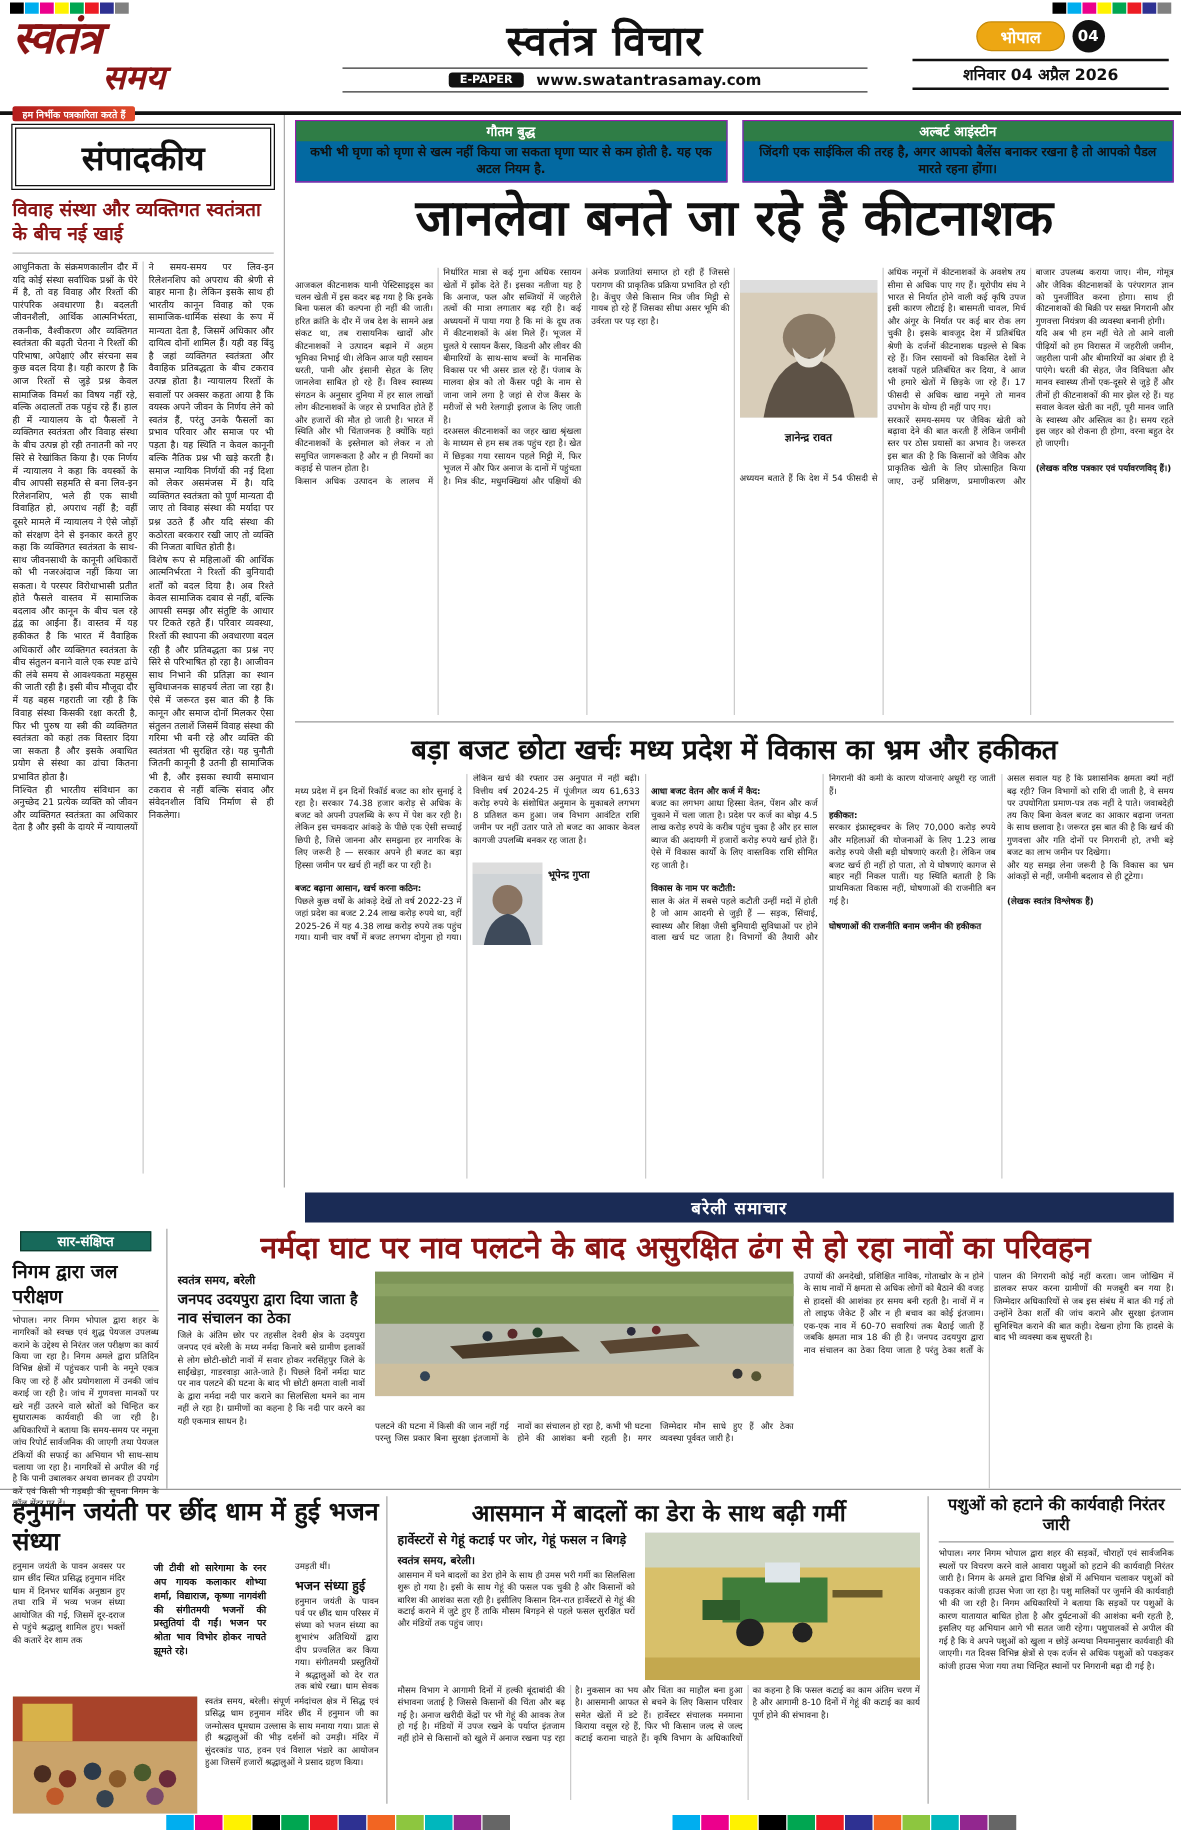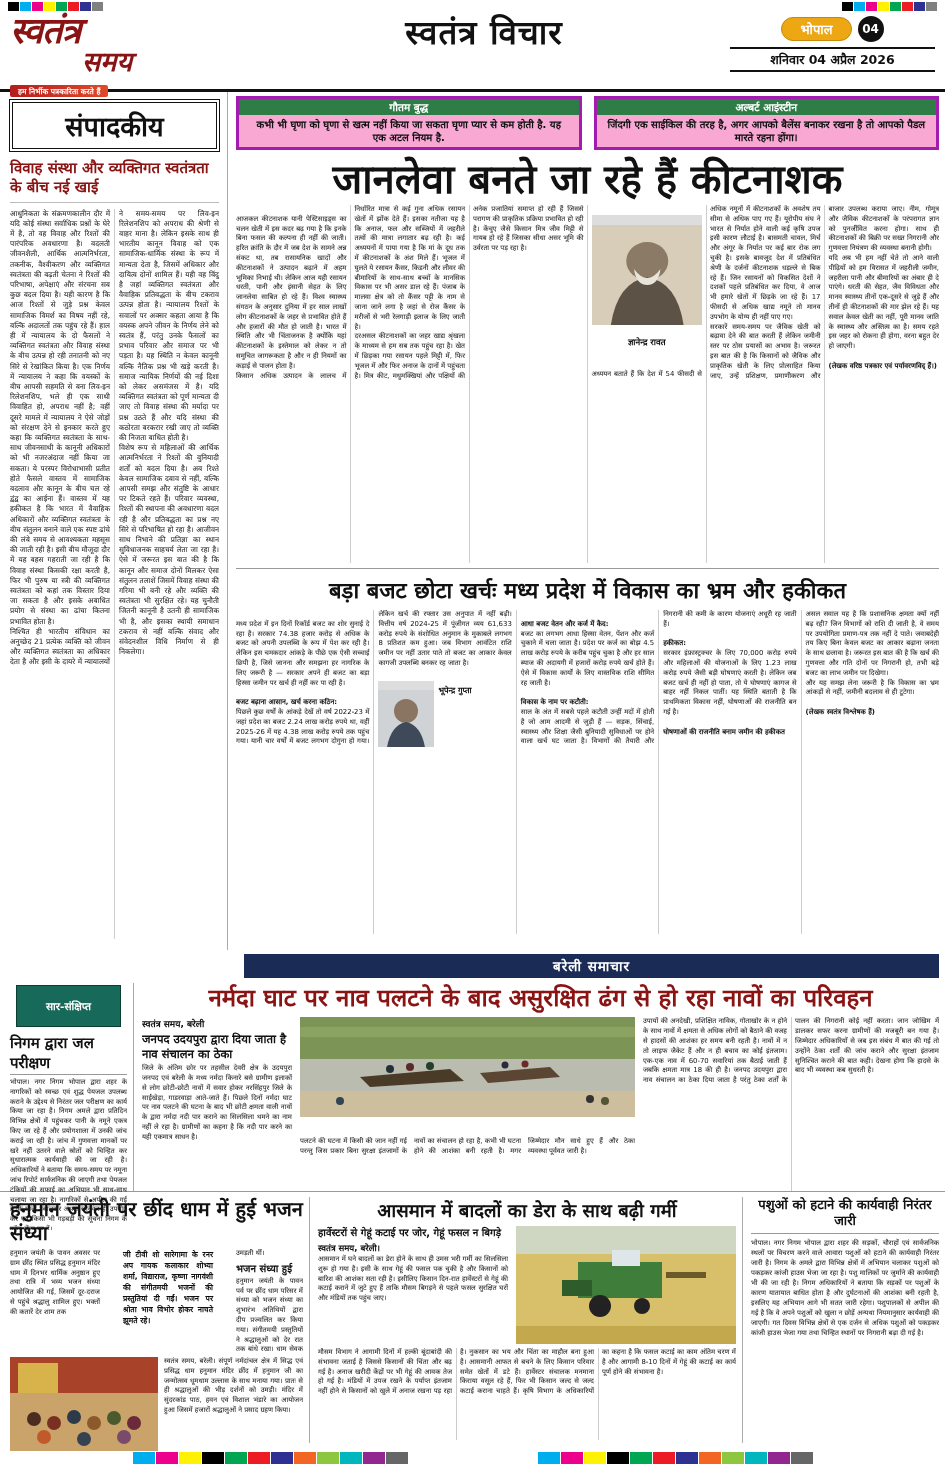--- a/index.html
+++ b/index.html
@@ -30,24 +30,24 @@
 
   
   .row1{display:flex;height:858px}
   .editorial{width:228px;border-right:1px solid #aaa;padding:8px 8px 0 10px}
   .edit-badge{border:1px solid #111;outline:1px solid #111;outline-offset:2px;margin:2px;text-align:center;font-size:27px;font-weight:bold;padding:4px 0}
   .edit-title{color:#8a1414;font-weight:bold;font-size:15px;text-align:left;line-height:1.25;margin:10px 0 6px;padding-bottom:5px;border-bottom:1px solid #bbb}
   .edit-body{column-count:2;column-gap:9px;column-rule:1px solid #ccc;font-size:7.3px;line-height:1.4;text-align:justify;height:730px;overflow:hidden;white-space:pre-line}
 
   .maincol{flex:1;padding:4px 6px 0 8px;display:flex;flex-direction:column}
   .quotes{display:flex;gap:12px}
-  .quote{flex:1;border:3px solid #a21caf;background:#f9a8d4}
+  .quote{flex:1;border:1px solid #a21caf;background:#0369a1}
   .qhead{background:#2f7d46;color:#fff;text-align:center;font-size:10.5px;font-weight:bold;padding:1px 0}
   .qtext{font-size:10px;font-weight:bold;text-align:center;padding:3px 10px;line-height:1.3}
-  .lead-head{font-size:40px;font-weight:bold;text-align:center;margin:8px 0 5px;line-height:1.05}
+  .lead-head{font-size:40px;font-weight:bold;text-align:center;margin:8px 0 18px;line-height:1.05}
   .cols{text-align:justify;white-space:pre-line;overflow:hidden}
   .lead-cols{column-count:6;column-gap:8px;column-rule:1px solid #ccc;font-size:6.9px;line-height:1.42;height:358px}
   figure{break-inside:avoid}
   .fig-lead{width:100%;margin:2px 0 3px}
   .photo{position:relative;overflow:hidden;background:#ddd}
   .lead-photo{height:110px}
   .fig-lead figcaption{font-size:8.5px;font-weight:bold;text-align:center;margin-top:1px}
   .credit{font-weight:bold}
   .hr{border-top:1px solid #999;margin:5px 0 4px}
   .budget-head{font-size:22px;font-weight:bold;text-align:center;margin:1px 0 6px}
@@ -56,21 +56,21 @@
   .budget-photo{width:56px;height:66px;flex:none}
   .fig-budget figcaption{font-size:8px;font-weight:bold;padding-top:4px}
   .ih{font-weight:bold}
 
   
   .section-bar{margin:4px 6px 5px 244px;background:#1a2b55;color:#fff;text-align:center;font-weight:bold;font-size:13.5px;padding:3px 0;letter-spacing:1px}
 
   
   .row2{display:flex;height:208px;padding:0 6px 0 10px}
   .briefs{width:124px;border-right:1px solid #aaa;padding-right:6px}
-  .briefs-label{background:#17695a;border:1px solid #0c3d30;color:#fff;font-weight:bold;font-size:10.5px;text-align:center;padding:13px 0;margin:2px 6px 0}
+  .briefs-label{background:#17695a;border:1px solid #0c3d30;color:#fff;font-weight:bold;font-size:10.5px;text-align:center;padding:0 0;margin:2px 6px 0}
   .briefs-title{font-size:15px;font-weight:bold;margin:5px 0 3px;border-bottom:1px solid #999;padding-bottom:2px}
   .briefs-body{font-size:6.9px;line-height:1.42;text-align:justify;height:152px;overflow:hidden;white-space:pre-line}
   .boats{flex:1;padding-left:8px;display:flex;flex-direction:column}
   .boats-head{color:#8a1414;font-size:24px;font-weight:bold;text-align:center;line-height:1.1;margin:2px 0 6px}
   .boats-grid{display:flex;gap:8px;flex:1;overflow:hidden}
   .b-left{width:150px}
   .b-byline{font-size:9px;font-weight:bold;margin-bottom:2px}
   .b-sub{font-size:11.5px;font-weight:bold;line-height:1.25;margin-bottom:3px}
   .small-text{font-size:6.9px;line-height:1.42;text-align:justify;white-space:pre-line}
   .b-mid{width:335px}
@@ -133,20 +133,24 @@
       </div>
 
     <div class="masthead">
       <div class="mast-line1">स्वतंत्र</div>
       <div class="mast-line2">समय</div>
       <div class="mast-tag">हम निर्भीक पत्रकारिता करते हैं</div>
     </div>
 
     <div class="head-center">
       <div class="paper-title">स्वतंत्र विचार</div>
+      <div class="head-sub">
+        <span class="epaper">E-PAPER</span>
+        <span class="website">www.swatantrasamay.com</span>
+      </div>
     </div>
 
     <div class="head-right">
       <div class="city-row">
         <span class="city-pill">भोपाल</span>
         <span class="page-circle">04</span>
       </div>
       <div class="date-box">शनिवार 04 अप्रैल 2026</div>
     </div>
   </div>

